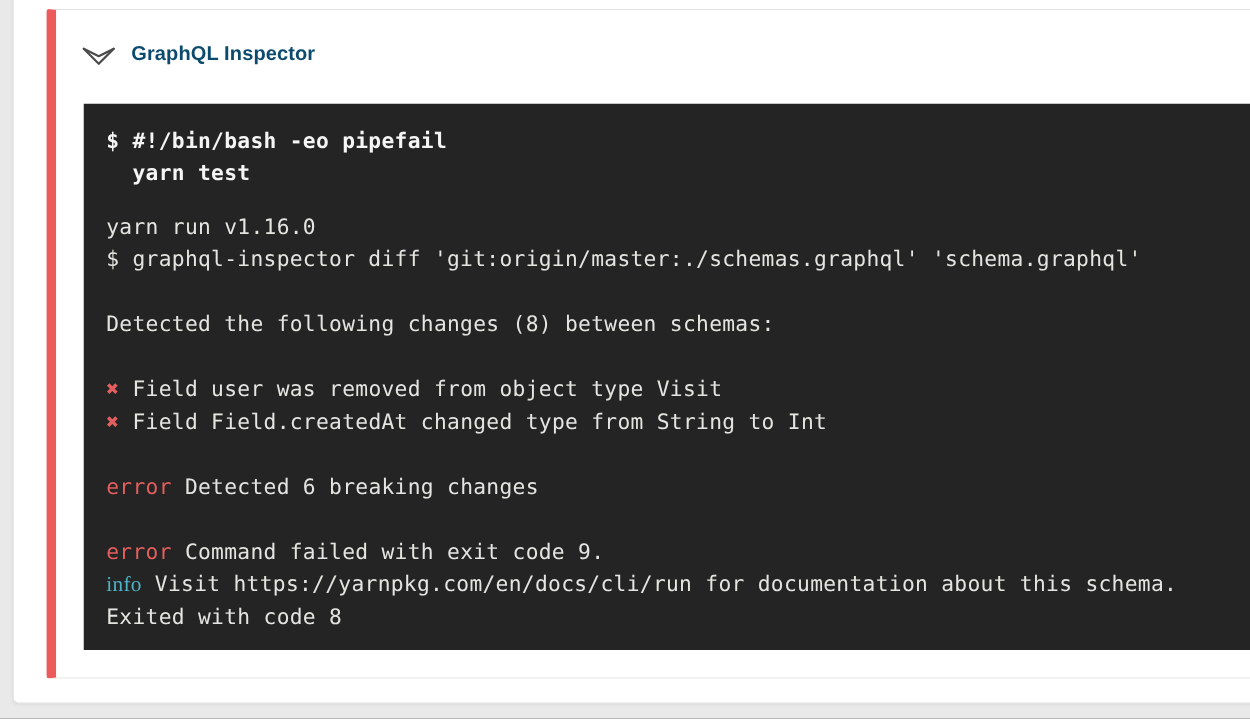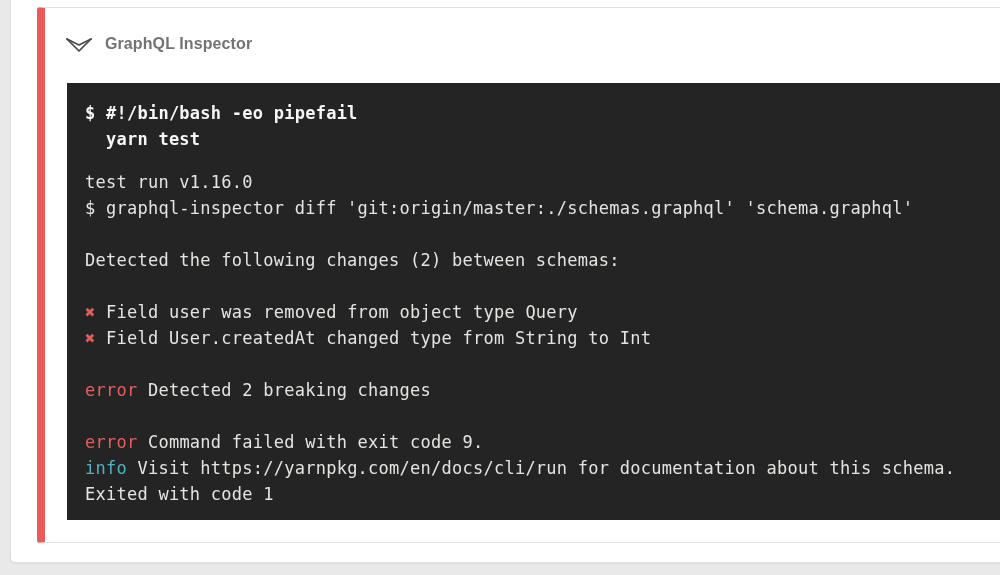--- a/index.html
+++ b/index.html
@@ -38,21 +38,21 @@
   }
   .chevron {
     width:32px; height:28px;
     display:inline-block;
     flex:0 0 auto;
   }
   .step-title {
     margin-left:10px;
     font-size:16px;
     font-weight:bold;
-    color:#737373;
+    color:#0c4a6e;
     letter-spacing:0.1px;
   }
   .terminal {
     position:absolute;
     left:22px; right:0; top:75px; bottom:22px;
     background:var(--term-bg,#242424);
     padding:17px 20px 15px 18px;
     overflow:hidden;
   }
   pre {
@@ -62,51 +62,51 @@
     letter-spacing:0.25px;
     color:var(--term-text,#e4e4e1);
     white-space:pre;
   }
   pre.cmd {
     font-weight:bold;
     color:var(--term-cmd,#f5f5f5);
   }
   pre.out { margin-top:17px; }
   .t-err  { color:var(--err,#e35e5e); }
-  .t-info { color:var(--info,#4fb3c5); }
+  .t-info { color:var(--info,#4fb3c5);font-family:Liberation Serif, serif; }
 </style>
 </head>
 <body>
 
 <div class="outer-panel">
   <div class="step-card">
 
     <div class="step-header">
       <span class="chevron">
         <svg width="32" height="28" viewBox="0 0 32 28">
           <path d="M4 9 L16 21 L28 9" fill="none" stroke="#4a4a4a" stroke-width="1.7" stroke-linecap="round" stroke-linejoin="round"></path>
           <path d="M4 9 L16 15 L28 9" fill="none" stroke="#4a4a4a" stroke-width="1.7" stroke-linecap="round" stroke-linejoin="round"></path>
         </svg>
       </span>
       <span class="step-title">GraphQL Inspector</span>
     </div>
 
     <div class="terminal">
       <pre class="cmd">$ #!/bin/bash -eo pipefail
   yarn test</pre>
-      <pre class="out"><span>test run v1.16.0</span>
+      <pre class="out"><span>yarn run v1.16.0</span>
 <span>$ graphql-inspector diff 'git:origin/master:./schemas.graphql' 'schema.graphql'</span>
 
-<span>Detected the following changes (2) between schemas:</span>
+<span>Detected the following changes (8) between schemas:</span>
 
-<span class="t-err">✖ </span><span>Field user was removed from object type Query</span>
-<span class="t-err">✖ </span><span>Field User.createdAt changed type from String to Int</span>
+<span class="t-err">✖ </span><span>Field user was removed from object type Visit</span>
+<span class="t-err">✖ </span><span>Field Field.createdAt changed type from String to Int</span>
 
-<span class="t-err">error</span><span> Detected 2 breaking changes</span>
+<span class="t-err">error</span><span> Detected 6 breaking changes</span>
 
 <span class="t-err">error</span><span> Command failed with exit code 9.</span>
 <span class="t-info">info</span><span> Visit https://yarnpkg.com/en/docs/cli/run for documentation about this schema.</span>
-<span>Exited with code 1</span>
+<span>Exited with code 8</span>
 </pre>
     </div>
 
   </div>
 </div>
 
 </body></html>

